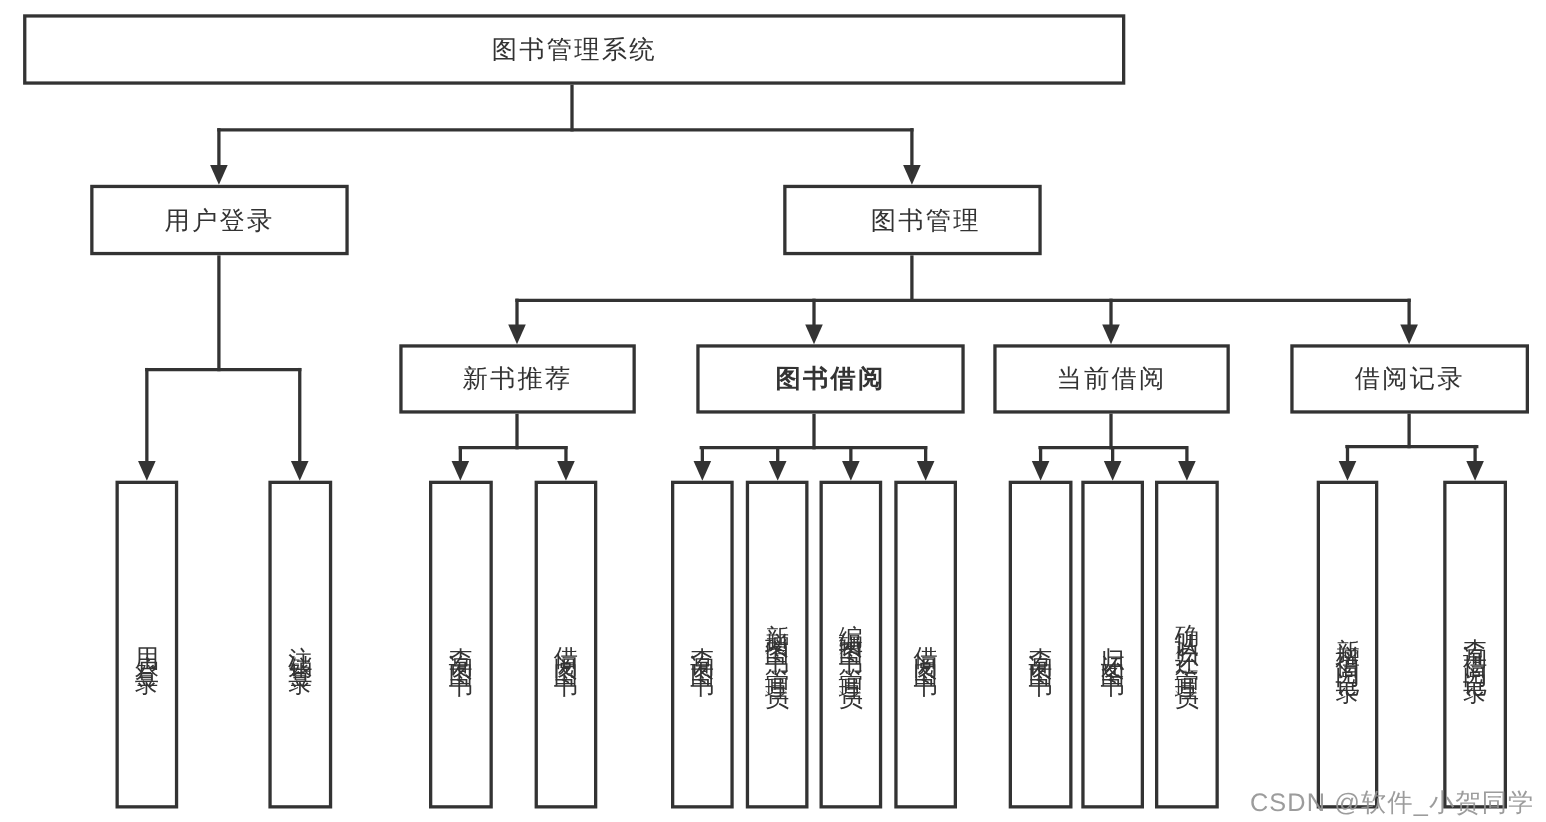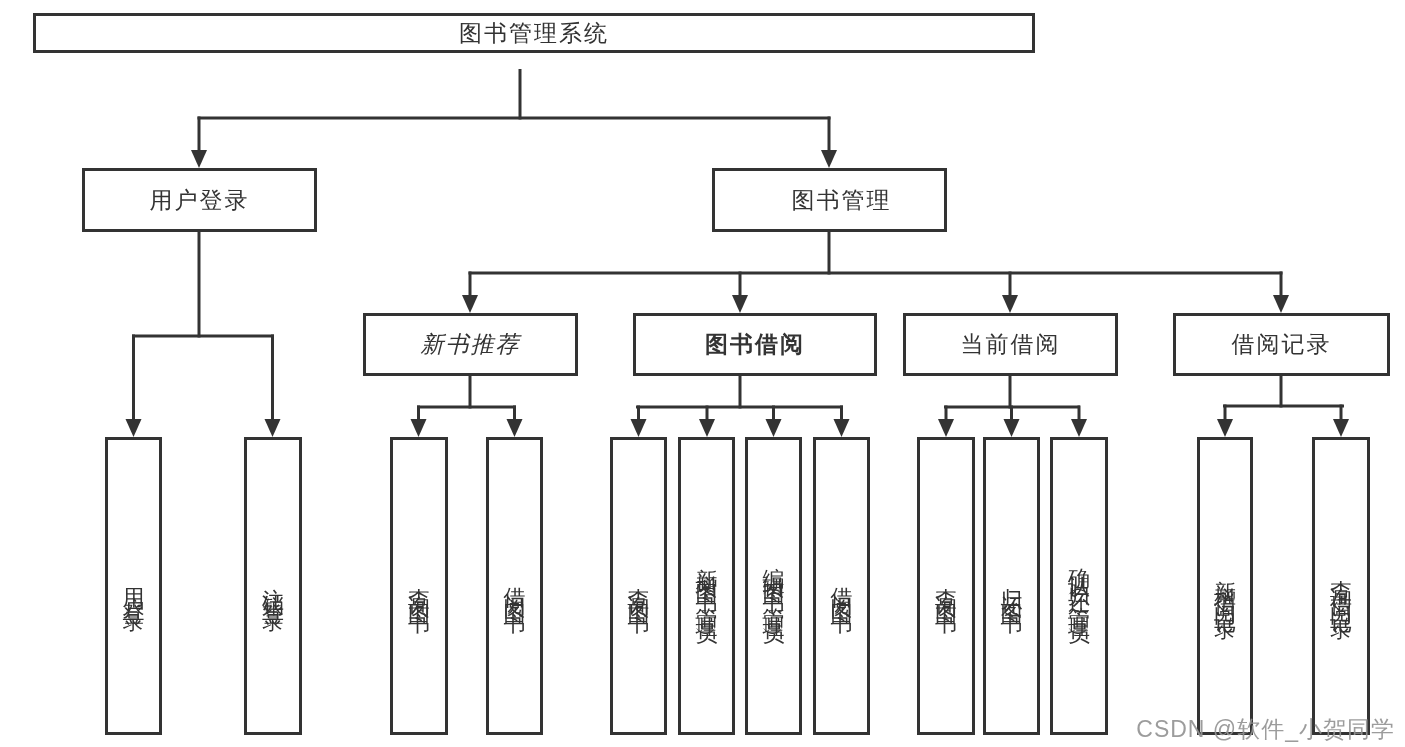--- a/index.html
+++ b/index.html
@@ -21,24 +21,24 @@
     text-align:center;
   }
   .h-node{font-size:23px;letter-spacing:2px;white-space:nowrap;}
   .v-node{
     writing-mode:vertical-rl;
     text-orientation:mixed;
     font-size:22px;
     letter-spacing:8px;
     line-height:1;
   }
-  .root{left:33px;top:13px;width:1002px;height:40px;}
+  .root{left:21px;top:13px;width:1002px;height:64px;}
   .n-user-login{left:82px;top:168px;width:235px;height:64px;}
   .n-book-mgmt{left:712px;top:168px;width:235px;height:64px;padding-left:24px;}
-  .n-new-rec{left:363px;top:313px;width:215px;height:63px;font-style:italic;}
+  .n-new-rec{left:363px;top:313px;width:215px;height:63px;}
   .n-book-borrow{left:633px;top:313px;width:244px;height:63px;font-weight:bold;}
   .n-current{left:903px;top:313px;width:215px;height:63px;text-align:right;}
   .n-records{left:1173px;top:313px;width:217px;height:63px;}
   .leaf{top:437px;height:298px;}
   .lf-a1{left:105px;width:57px;}
   .lf-a2{left:244px;width:58px;}
   .lf-b1{left:390px;width:58px;}
   .lf-b2{left:486px;width:57px;}
   .lf-c1{left:610px;width:57px;}
   .lf-c2{left:678px;width:57px;}

